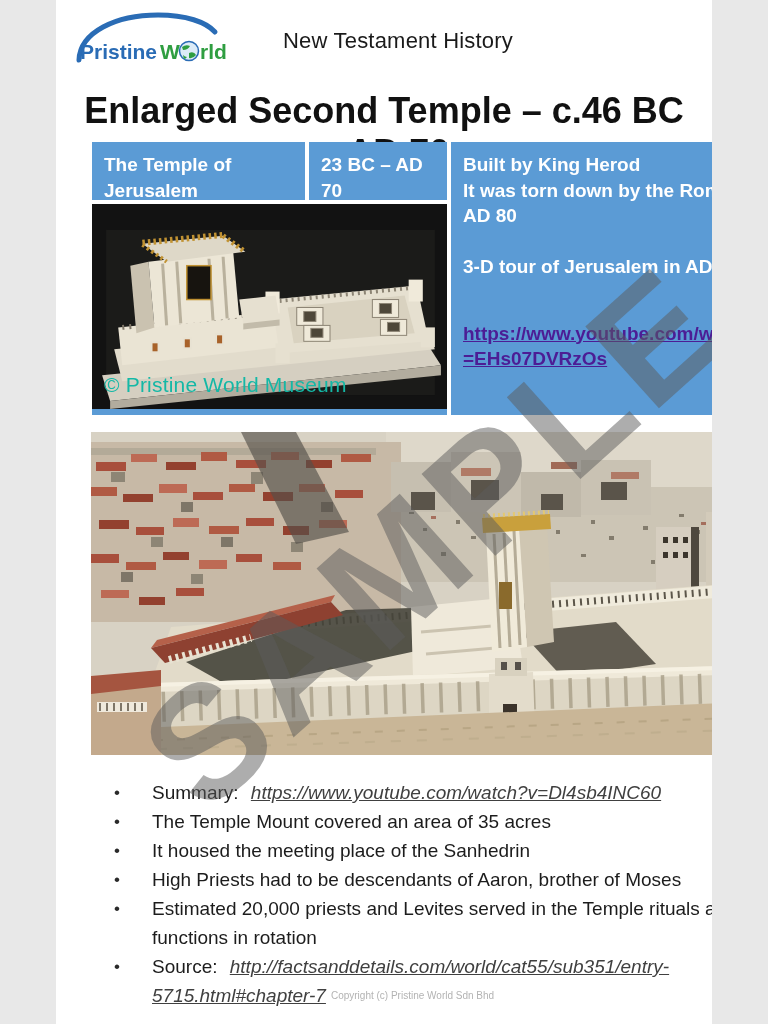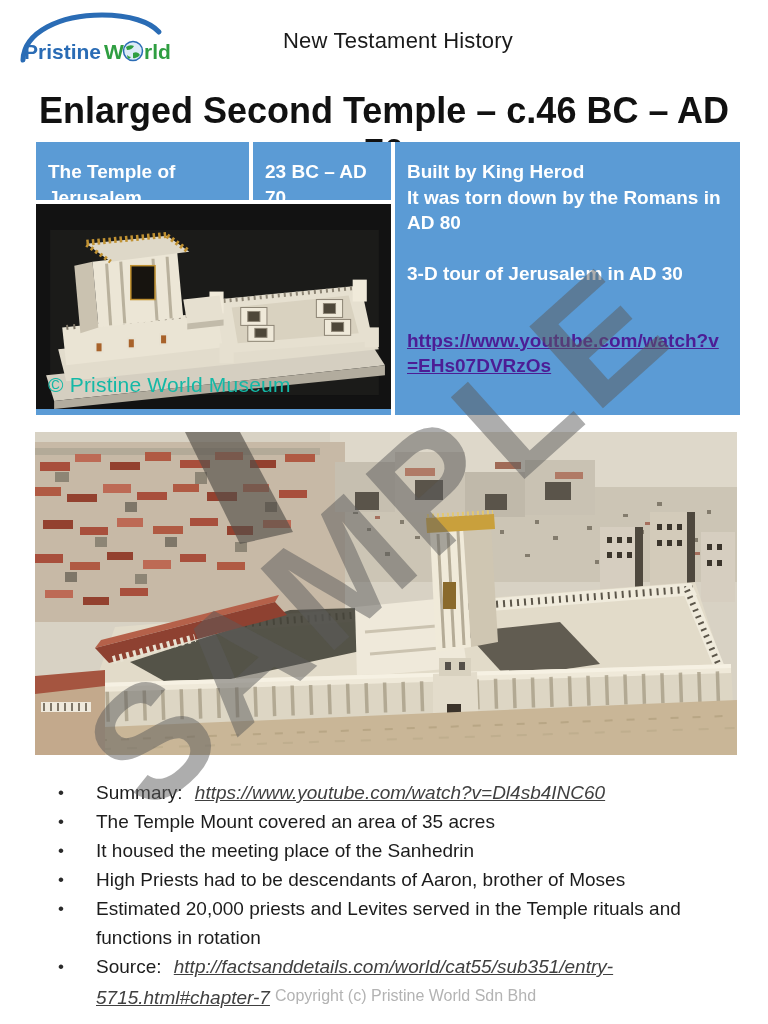--- a/index.html
+++ b/index.html
@@ -1,17 +1,17 @@
 <!DOCTYPE html>
 <html><head>
 <meta charset="utf-8">
 <style>
   html,body{margin:0;padding:0;background:#e8e8e8;}
   .page{
-    position:relative;width:768px;height:1024px;background:#ffffff;
+    position:relative;width:656px;height:1024px;background:#ffffff;
     font-family:"Liberation Sans","DejaVu Sans",sans-serif;color:#1f1f1f;
     overflow:hidden;margin:0 auto;
   }
   
   .hdr{position:relative;height:80px;}
   .logo{position:absolute;left:14px;top:6px;width:160px;height:68px;}
   .course-title{
     position:absolute;left:0;right:0;top:28px;text-align:center;
     font-size:22px;color:#1a1a1a;letter-spacing:.2px;margin-left:28px;
   }
@@ -19,21 +19,21 @@
   .main-title{
     margin:10px 20px 0 20px;text-align:center;
     font-size:36px;font-weight:bold;color:#111;
   }
   
   .info-table{
     position:absolute;left:36px;top:142px;width:704px;height:273px;
     display:grid;grid-template-columns:213px 138px 1fr;grid-template-rows:58px 1fr;
     gap:4px;background:#ffffff;
   }
-  .cell{background:#5b9bd5;color:#fff;font-weight:bold;font-size:19px;line-height:1.35;padding:17px 12px;box-sizing:border-box;}
+  .cell{background:#5b9bd5;color:#fff;font-weight:bold;font-size:19px;line-height:1.35;padding:10px 12px;box-sizing:border-box;}
   .cell.c3{grid-column:3;grid-row:1 / span 2;}
   .cell .gap{height:25px;}
   .cell-link{
     color:#4c1d95;text-decoration:underline;word-break:break-all;display:block;cursor:pointer;margin-top:41px;
   }
   .model-photo{
     grid-column:1 / span 2;grid-row:2;position:relative;background:#121212;
     border-bottom:6px solid #5b9bd5;box-sizing:border-box;overflow:hidden;
   }
   .model-photo svg{display:block;width:100%;height:100%;}
@@ -48,21 +48,21 @@
     position:absolute;left:52px;top:778px;width:648px;margin:0;padding:0;list-style:none;
     font-size:19px;line-height:29px;color:#1c1c1c;
   }
   .bullets li{display:flex;align-items:flex-start;}
   .bullets .mark{flex:0 0 38px;text-align:left;padding-left:6px;font-size:17px;color:#2a2a2a;}
   .bullets .txt{flex:1;max-width:620px;}
   .blink{
     color:#404040;font-style:italic;text-decoration:underline;cursor:pointer;margin-left:7px;
   }
   .copyright{
-    font-size:16px;color:#b3b3b3;font-style:normal;margin-left:5px;vertical-align:3px;white-space:nowrap;
+    font-size:10px;color:#b3b3b3;font-style:normal;margin-left:5px;vertical-align:3px;white-space:nowrap;
   }
   
   .watermark{
     position:absolute;left:378px;top:537px;z-index:5;pointer-events:none;
     transform:translate(-50%,-50%) rotate(-42deg);
     font-size:160px;font-weight:bold;letter-spacing:8px;
     color:rgba(92,92,92,0.5);white-space:nowrap;
   }
 </style>
 </head>

